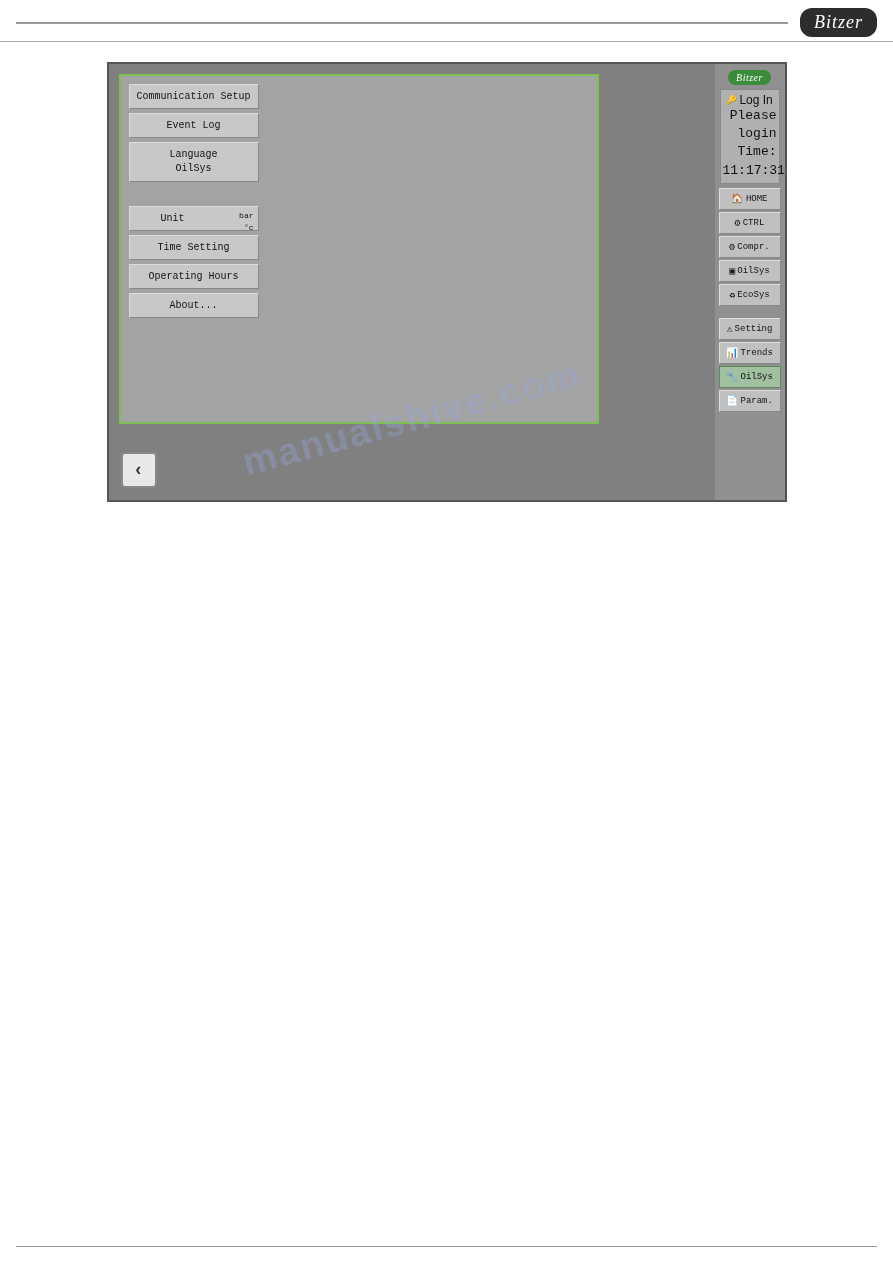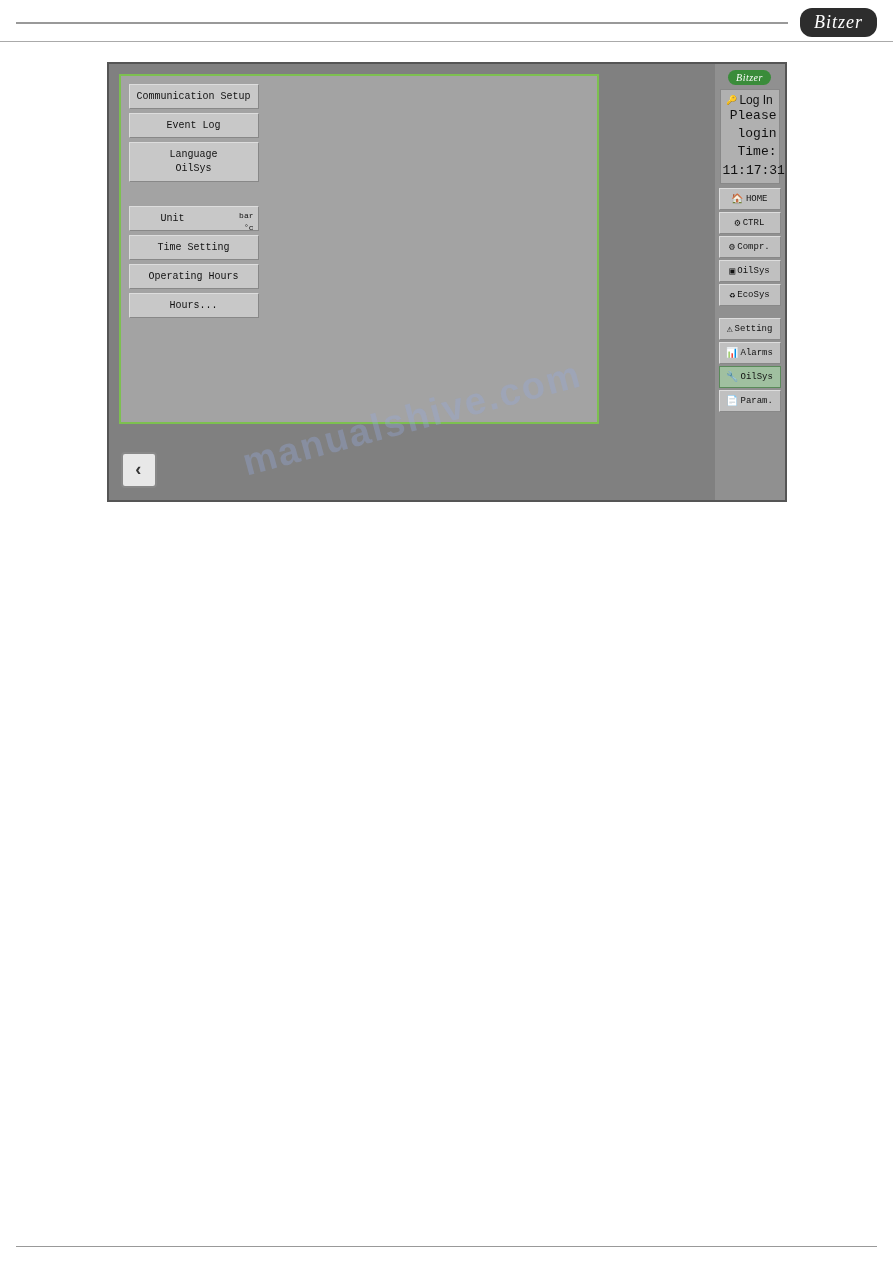--- a/index.html
+++ b/index.html
@@ -257,21 +257,21 @@
           <span style="position:absolute; right:4px; top:3px; font-size:8px; text-align:right; line-height:1.5;">
             <span style="display:block;">bar</span>
             <span style="display:block;">°c</span>
           </span>
         </button>
 
         <button class="menu-btn">Time Setting</button>
 
         <button class="menu-btn">Operating Hours</button>
 
-        <button class="menu-btn">Hours...</button>
+        <button class="menu-btn">About...</button>
 
       </div>
 
       <div class="back-btn">‹</div>
 
       <div class="watermark">manualshive.com</div>
 
     </div>
 
     <div class="right-sidebar">
@@ -311,21 +311,21 @@
       </div>
 
       <div style="height: 8px;"></div>
 
       <div class="nav-btn">
         <span class="nav-icon">⚠</span>
         <span>Setting</span>
       </div>
       <div class="nav-btn">
         <span class="nav-icon">📊</span>
-        <span>Alarms</span>
+        <span>Trends</span>
       </div>
       <div class="nav-btn active">
         <span class="nav-icon">🔧</span>
         <span>OilSys</span>
       </div>
       <div class="nav-btn">
         <span class="nav-icon">📄</span>
         <span>Param.</span>
       </div>
 

